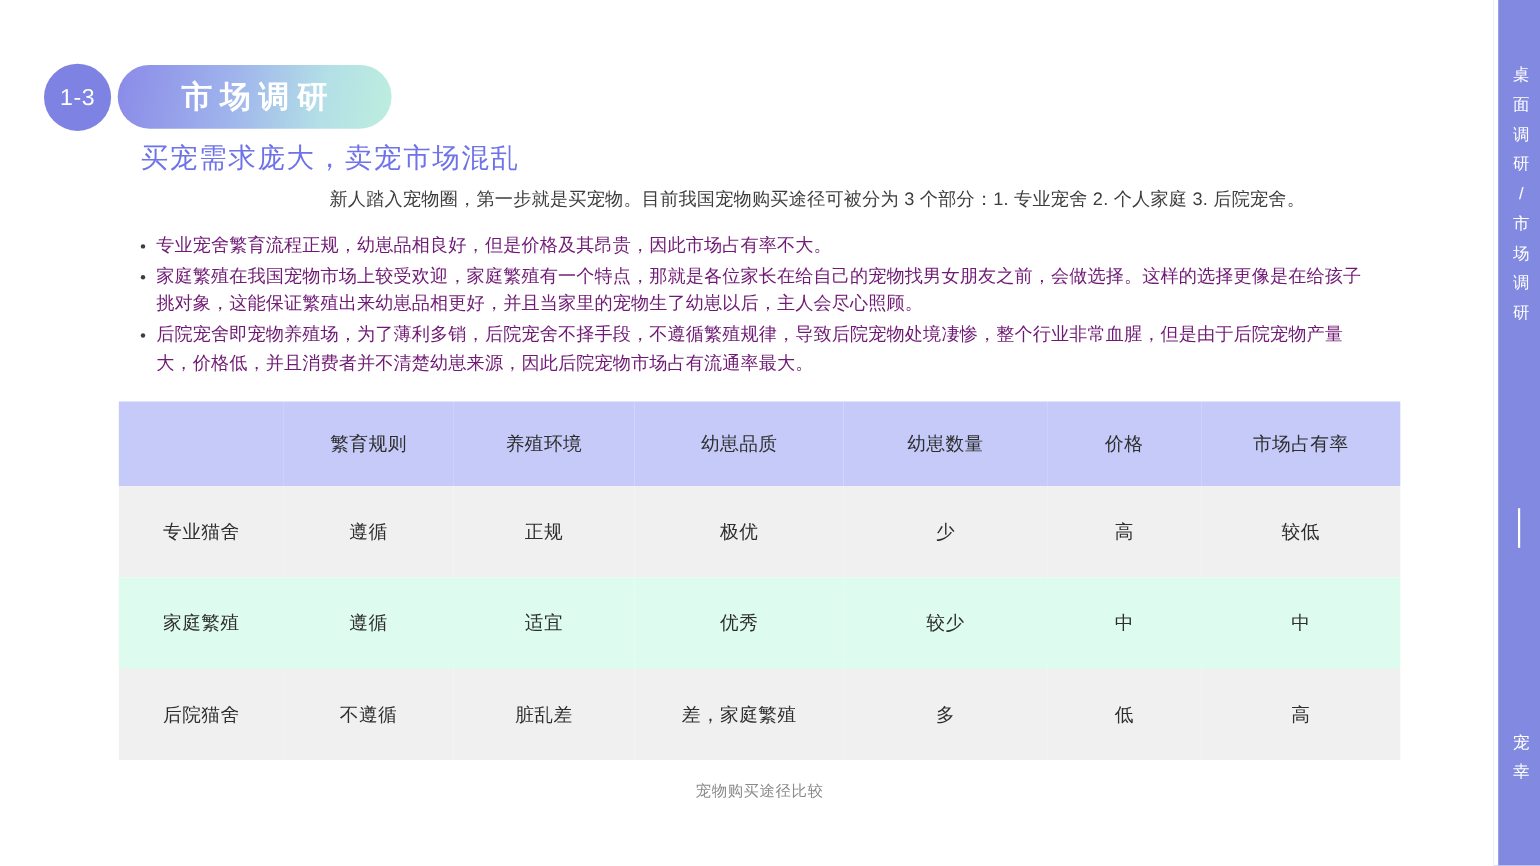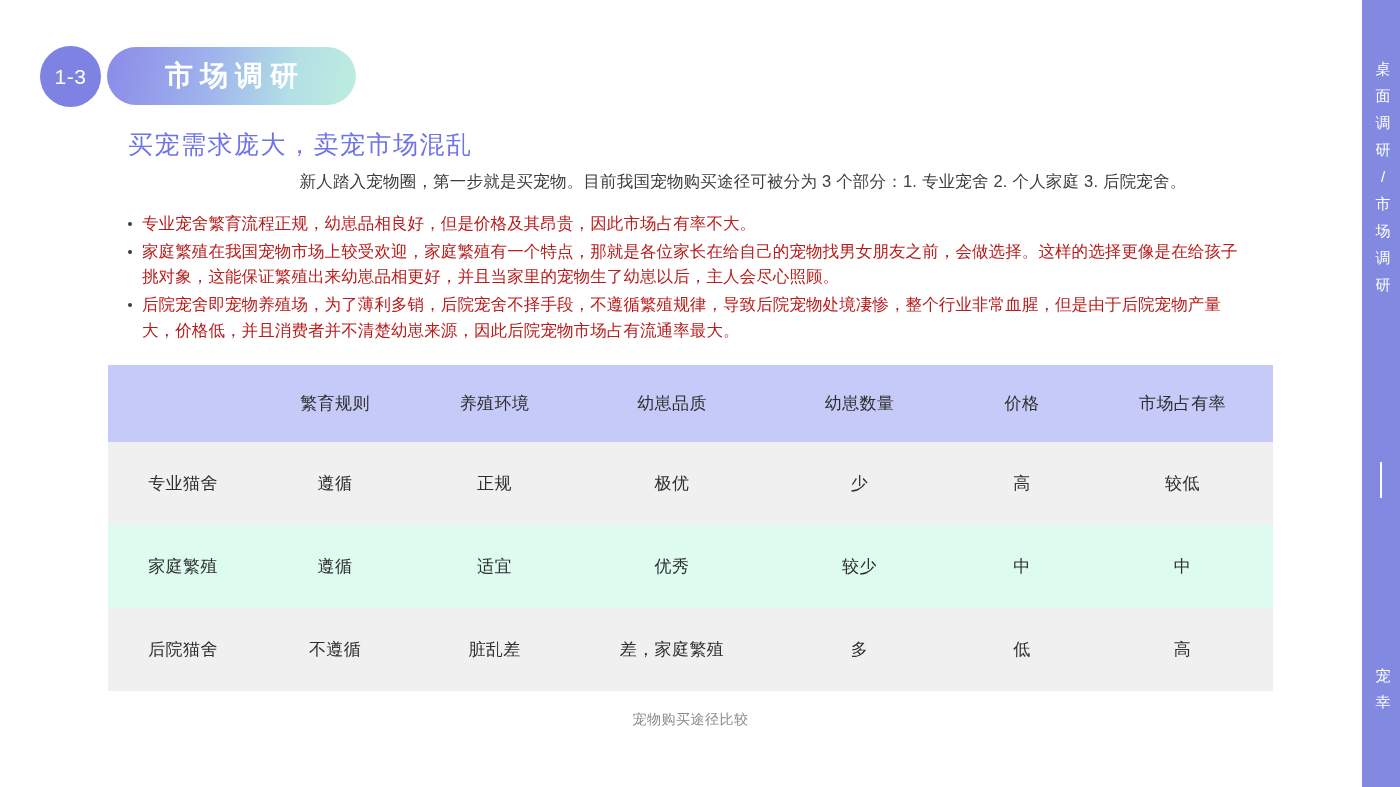--- a/index.html
+++ b/index.html
@@ -21,21 +21,21 @@
     position: absolute;
     left: 0; top: 0;
     width: 1358px;
     height: 787px;
     background: #ffffff;
   }
 
   
   .header {
     position: absolute;
-    left: 0; top: 4px;
+    left: 0; top: 16px;
     width: 1358px;
     height: 140px;
   }
 
   .chapter-badge {
     position: absolute;
     left: 40px;
     top: 42px;
     width: 61px;
     height: 61px;
@@ -111,21 +111,21 @@
 
   .bullets {
     margin-left: 128px;
     margin-top: 18px;
     width: 1120px;
   }
 
   .bullet {
     position: relative;
     padding-left: 14px;
-    color: #b91c1c;
+    color: #701a75;
     font-size: 16.5px;
     line-height: 1.55;
     letter-spacing: 0.1px;
     margin-bottom: 2px;
   }
 
   .bullet::before {
     content: "";
     position: absolute;
     left: 0;

